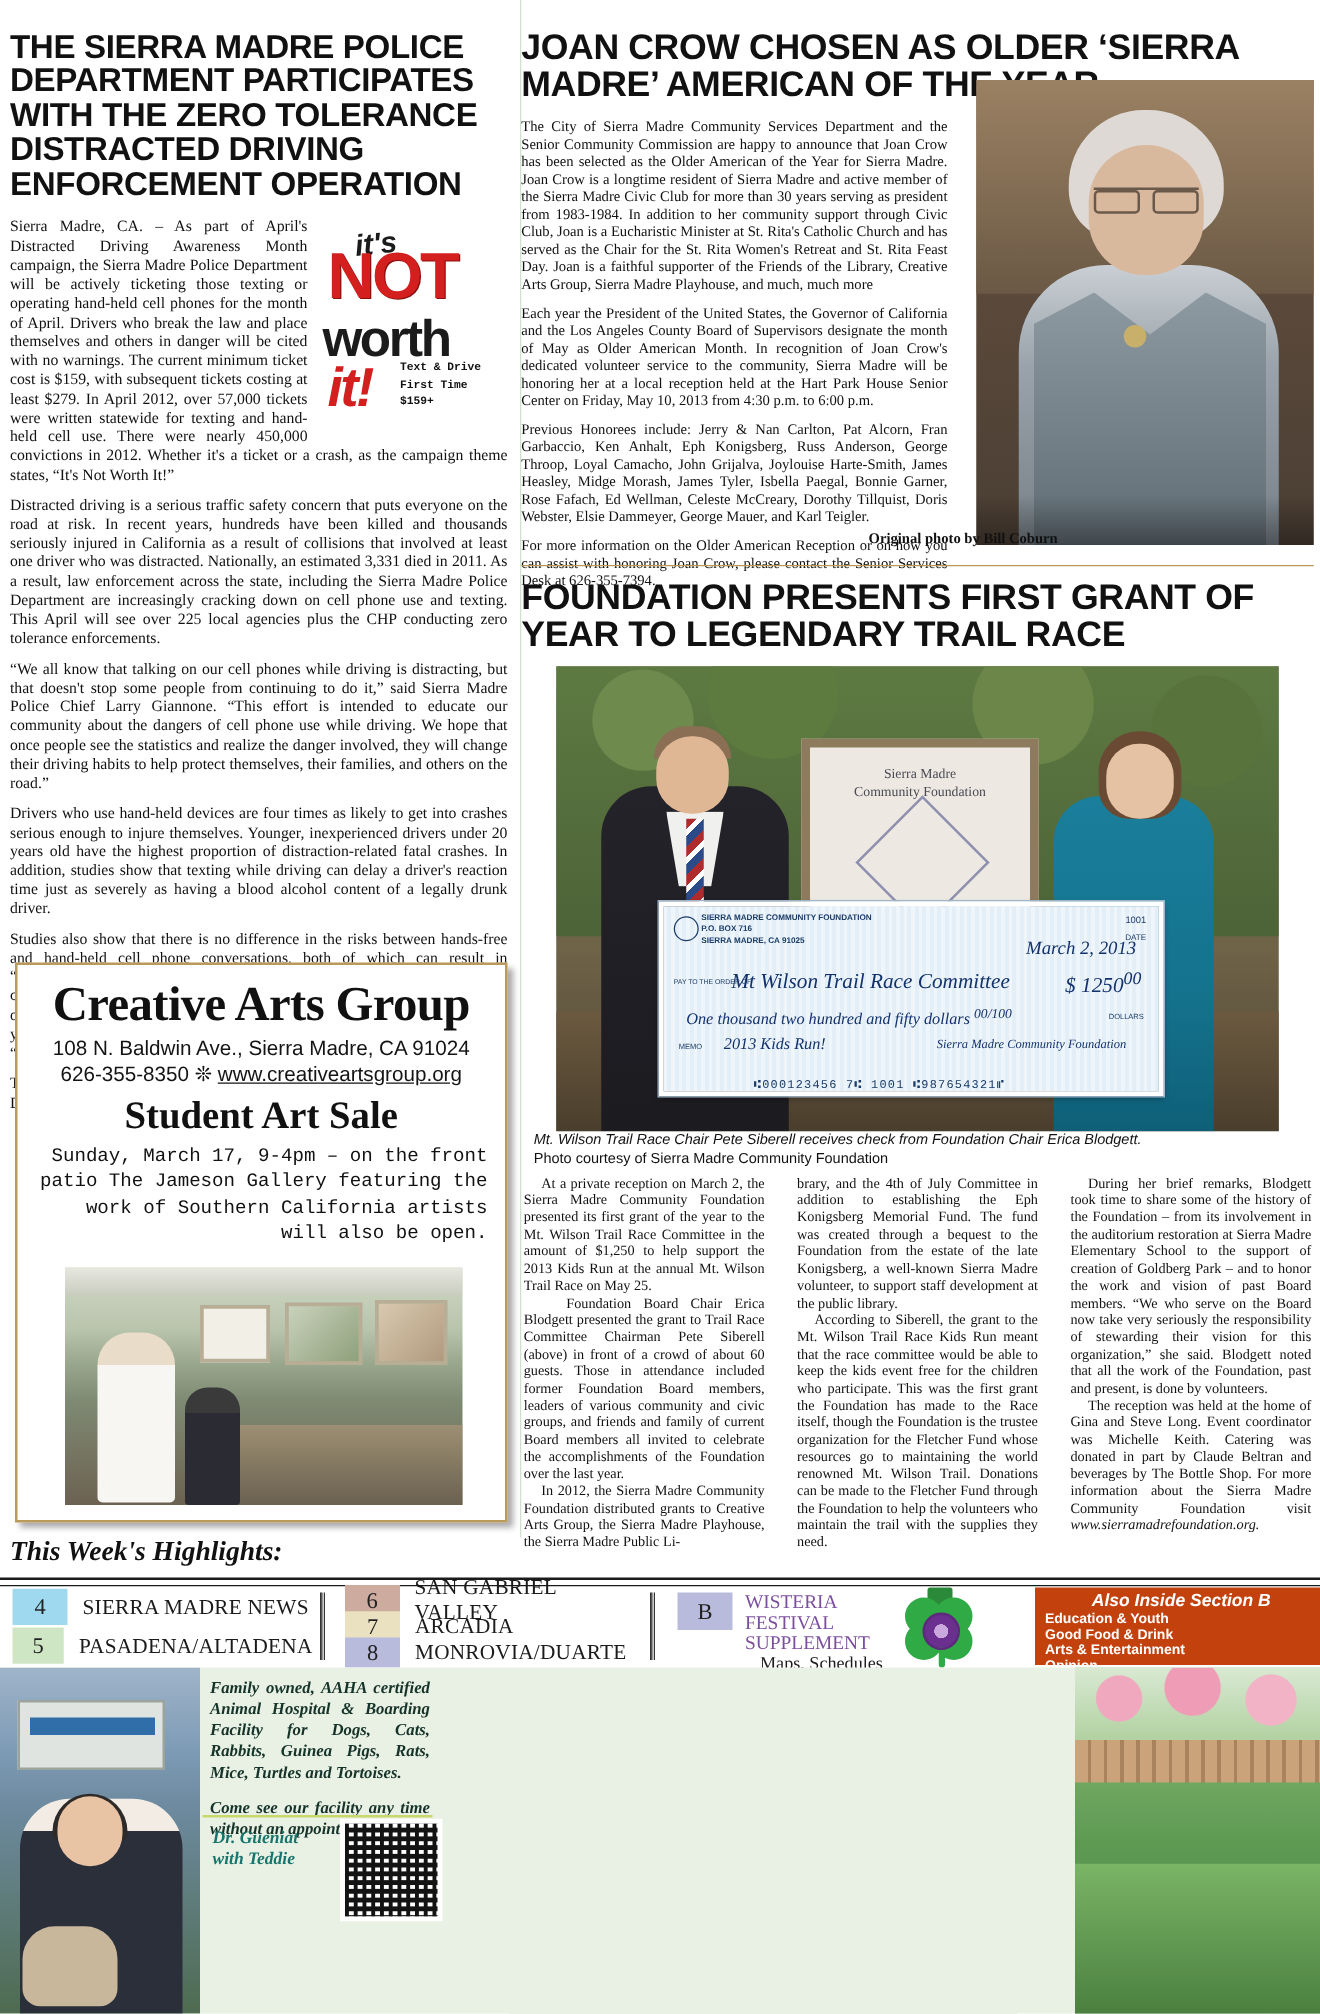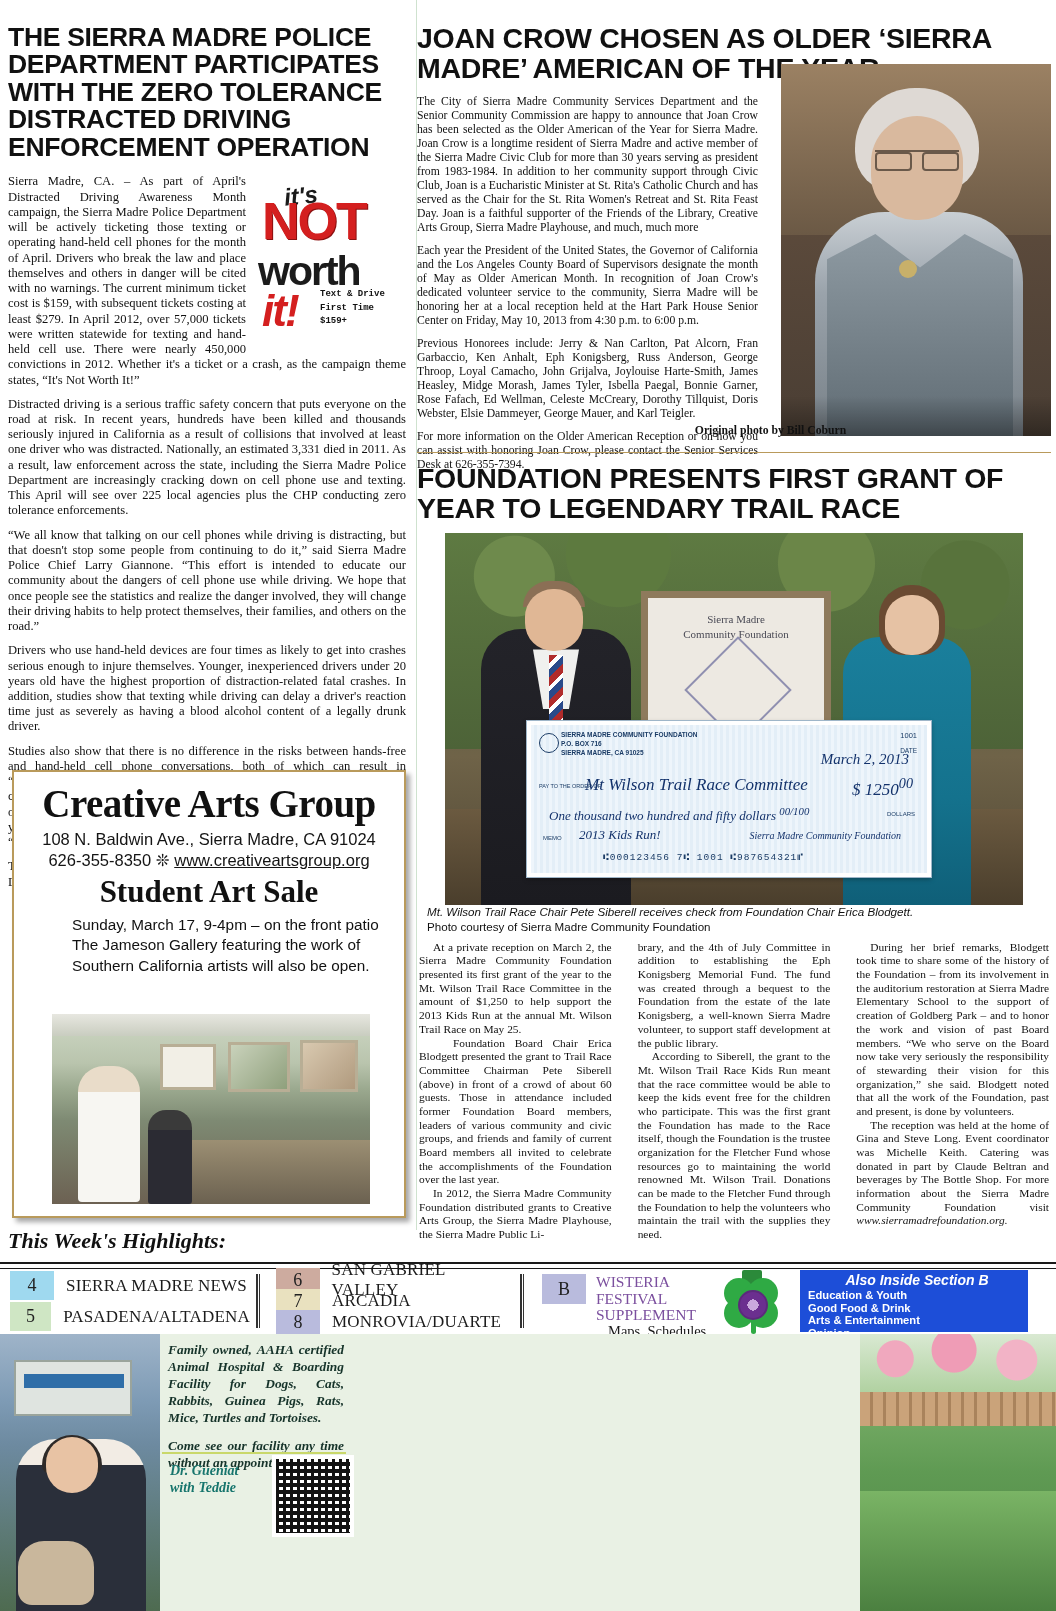--- a/index.html
+++ b/index.html
@@ -86,22 +86,22 @@
   .cag-line {
     font-family:"Liberation Sans", sans-serif;
     font-size:16.5px; line-height:1.25; color:#141414;
   }
   .cag-line a { color:#141414; text-decoration:underline; }
   .cag-sub {
     font-family:"Liberation Serif", serif;
     font-weight:bold; font-size:31px; margin:4px 0 5px 0;
   }
   .cag-body {
-    font-family:Liberation Sans, sans-serif;
-    font-size:15.3px; line-height:1.32; text-align:left; padding:0 4px;margin-left:44px;
+    font-family:Liberation Mono, monospace;
+    font-size:15.3px; line-height:1.32; text-align:right; padding:0 4px;
   }
   #cag-photo {
     position:absolute; left:38px; top:242px; width:318px; height:190px;
     background:
       linear-gradient(180deg,#cfd9c6 0%,#b9c4ad 26%,#9aa88e 40%,#7e8a73 56%,#6c6152 100%);
     overflow:hidden;
   }
   #cag-photo .frame1, #cag-photo .frame2, #cag-photo .frame3 {
     position:absolute; background:#f2efe6; border:3px solid #b8ae95;
   }
@@ -297,21 +297,21 @@
     font-family:"Liberation Serif", serif; font-style:italic;
     font-size:13px; color:#13326b;
   }
   #check .ck-memolabel { position:absolute; left:12px; bottom:32px; font-size:6px; color:#1b3c66; }
   #check .ck-sig {
     position:absolute; right:26px; bottom:32px;
     font-family:"Liberation Serif", serif; font-style:italic;
     font-size:10px; color:#13326b;
   }
   #check .ck-micr {
-    position:absolute; left:72px; bottom:10px;
+    position:absolute; left:72px; bottom:0;
     font-family:"Liberation Mono", monospace;
     font-size:9.5px; letter-spacing:1px; color:#1b3c66;
   }
   #check .ck-logo {
     position:absolute; left:8px; top:8px; width:20px; height:20px;
     border:1.5px solid #1b3c66; border-radius:50%;
   }
 
   .caption {
     font-family:"Liberation Sans", sans-serif;
@@ -384,22 +384,22 @@
   #clover .seal {
     position:absolute; left:20px; top:18px; width:30px; height:30px;
     border-radius:50%; background:radial-gradient(circle,#caa8dd 0 30%,#6b2f8f 31% 100%);
     border:2px solid #5c2a7c;
   }
   #clover .hat {
     position:absolute; left:24px; top:-2px; width:20px; height:14px;
     background:#2b8a3a; border-radius:2px;
   }
   #insideB {
-    position:absolute; left:800px; top:1270px; width:228px; height:62px;
-    background:#1d4ed8; color:#ffffff;
+    position:absolute; left:828px; top:1270px; width:228px; height:62px;
+    background:#c2410c; color:#ffffff;
     font-family:"Liberation Sans", sans-serif; padding:2px 0 0 6px;
   }
   #insideB .ttl {
     text-align:center; font-weight:bold; font-style:italic; font-size:14px;
     margin-bottom:1px;
   }
   #insideB li { list-style:none; font-weight:bold; font-size:11.2px; line-height:1.12; }
   #insideB ul { margin:0; padding:0 0 0 2px; }
 
   

